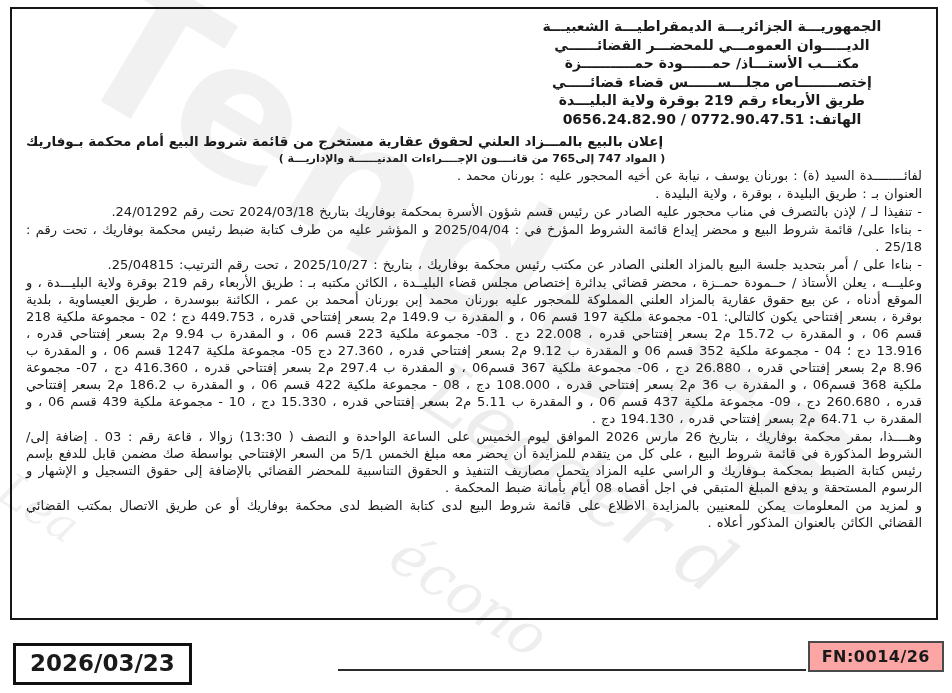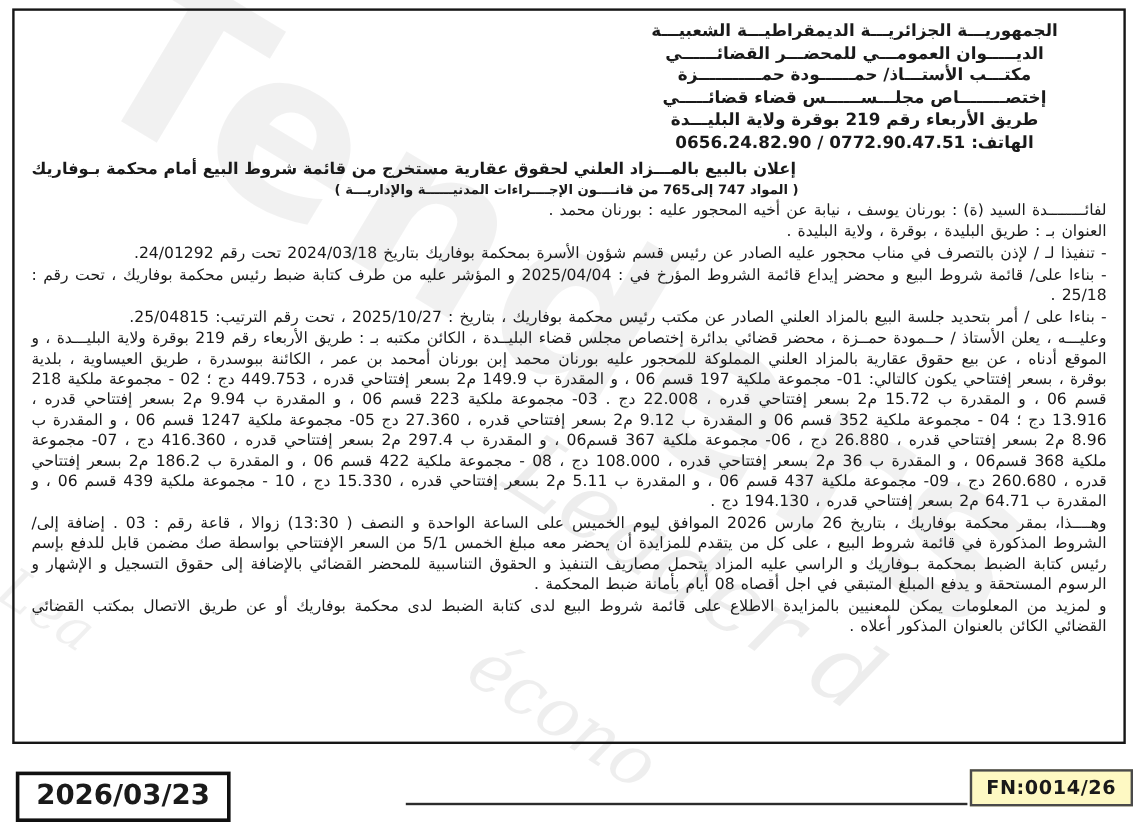--- a/index.html
+++ b/index.html
@@ -62,21 +62,21 @@
     border:3px solid #101010;padding:2px 14px 4px 14px;
     display:flex;flex-direction:row;gap:10px;direction:rtl;align-items:baseline;
     font-weight:bold;font-size:23px;line-height:30px;background:#fff;
   }
   .foot-line{
     position:absolute;left:338px;width:468px;top:28px;
     border-top:2px solid #2c2c2c;
   }
   .fn-box{
     position:absolute;right:8px;top:0;
-    border:2px solid #4a4a4a;padding:4px 12px;background:#fef9c3;
+    border:2px solid #4a4a4a;padding:4px 12px;background:#fca5a5;
     direction:ltr;font-weight:bold;font-size:16px;letter-spacing:0.5px;
   }
 </style>
 </head>
 <body>
 
 <div class="wm wm-brand">Tenders</div>
 <div class="wm wm-s1">Leader d</div>
 <div class="wm wm-s2">écono</div>
 <div class="wm wm-s3">Lea</div>

